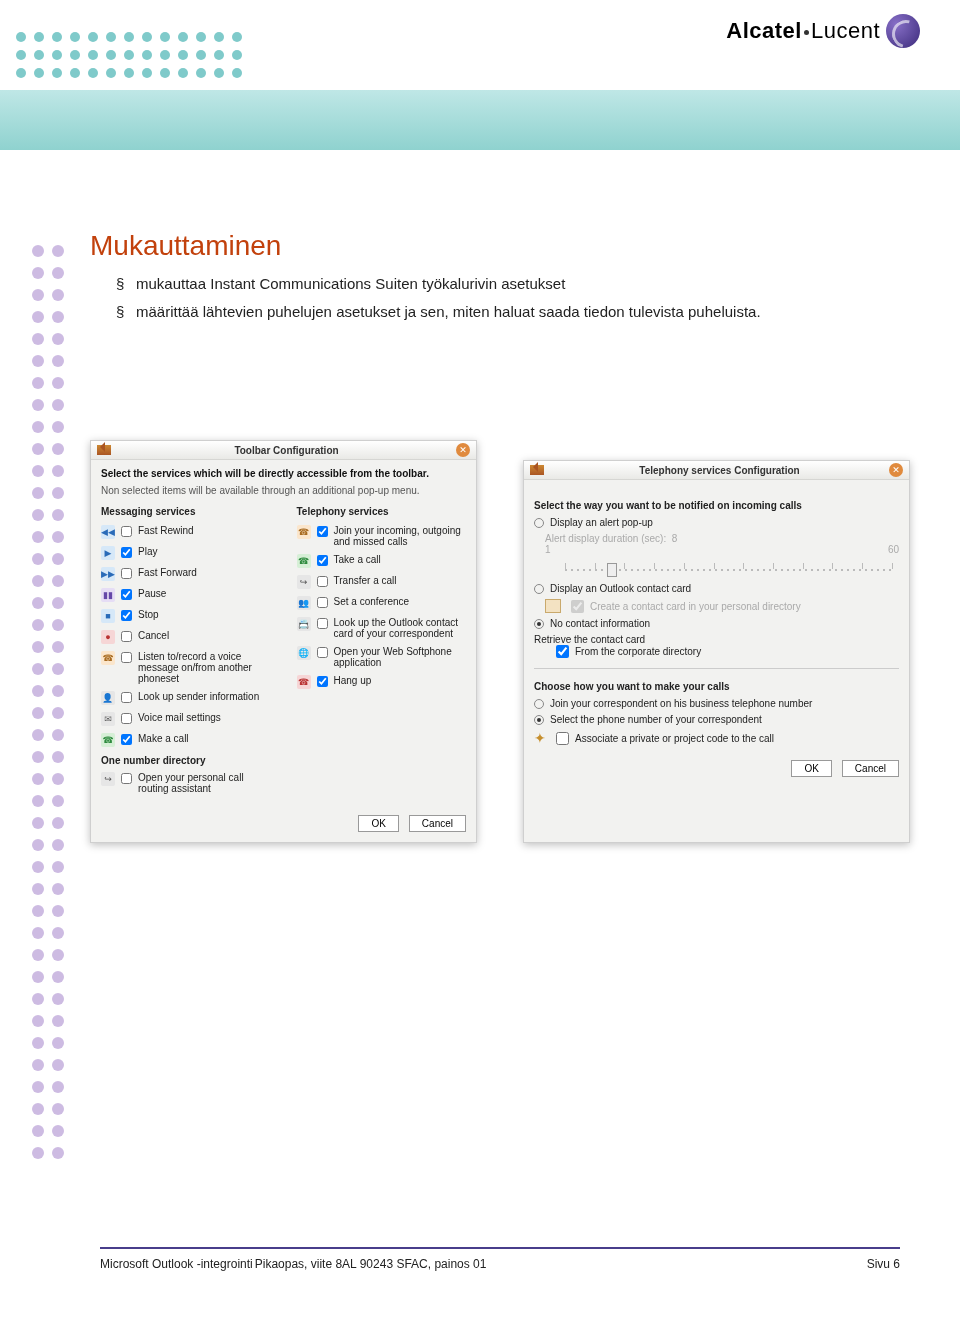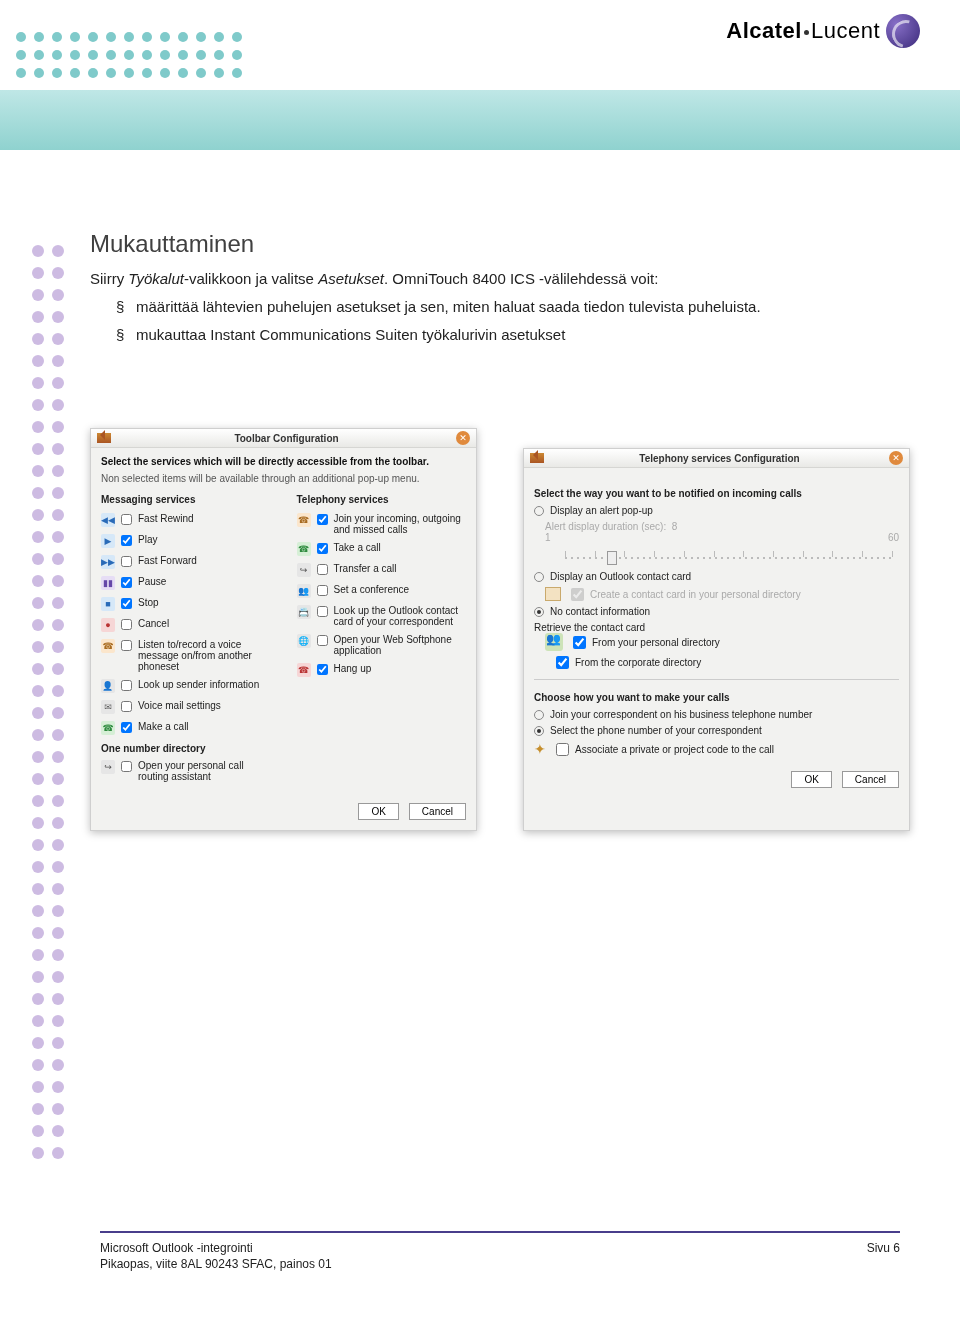--- a/index.html
+++ b/index.html
@@ -18,29 +18,29 @@
   .top-dots span { width: 10px; height: 10px; border-radius: 50%; background: #7fcaca; }
   .teal-band { position: absolute; top: 90px; left: 0; right: 0; height: 60px; background: linear-gradient(#bfe7e6, #8fd2cf); }
 
   
   .left-dots { position: absolute; top: 245px; left: 32px; display: grid; grid-template-columns: repeat(2, 12px); gap: 10px 8px; }
   .left-dots span { width: 12px; height: 12px; border-radius: 50%; }
   .left-dots .c0 { background: #cdbbe2; }
 
   
   .content { position: absolute; top: 230px; left: 90px; right: 60px; font-size: 14px; color: #222; }
-  .title { font-size: 24px; color: #404040; margin-bottom: 12px; }
+  .title { font-size: 28px; color: #c2410c; margin-bottom: 12px; }
   .p1 { margin-bottom: 10px; font-size: 15px; }
   .p1 .it { font-style: italic; }
   .bullets { margin-left: 26px; font-size: 15px; }
   .bullets li { list-style: none; position: relative; padding-left: 20px; margin-bottom: 8px; line-height: 1.35; }
   .bullets li::before { content: "§"; position: absolute; left: 0; top: 0; }
 
   
-  .shots { position: absolute; top: 428px; left: 90px; right: 50px; display: flex; gap: 46px; }
+  .shots { position: absolute; top: 440px; left: 90px; right: 50px; display: flex; gap: 46px; }
 
   .win { background: #f2f2f0; border: 1px solid #cfcfcf; box-shadow: 0 2px 8px rgba(0,0,0,.25); font-family: Tahoma, Arial, sans-serif; font-size: 10px; color: #222; }
 
   
   .win-left { width: 400px; }
   .titlebar { display: flex; align-items: center; padding: 2px 6px; background: linear-gradient(#fff,#e9e9e6); border-bottom: 1px solid #d6d6d3; }
   .tb-icon { width: 14px; height: 10px; background: linear-gradient(#c83, #a52); margin-right: 6px; position:relative; }
   .tb-icon::after{content:"";position:absolute;left:-2px;top:-3px;border:5px solid transparent;border-right-color:#a52;}
   .tb-title { flex: 1; font-weight: bold; font-size: 10px; color: #333; text-align: center; }
   .tb-close { width: 14px; height: 14px; background: #e08a3d; border-radius: 50%; color: #fff; font-size: 9px; line-height: 14px; text-align: center; }
@@ -77,21 +77,21 @@
   .slider-thumb { position:absolute; top:6px; left:14%; width:10px; height:14px; background:#eee; border:1px solid #999; }
   .indent { margin-left: 11px; }
   .hr { border-top: 1px solid #ccc; margin: 10px 0; }
   .ic-person { width:18px; height:18px; background:#cde3b8; border-radius:3px; display:inline-block; margin-right:4px; position:relative;}
   .ic-person::after{content:"👥";position:absolute;left:1px;top:-1px;font-size:12px;}
   .ic-box { width:16px;height:14px;background:#f3e2c2;border:1px solid #c9a96c;display:inline-block;margin-right:4px;}
   .ic-star { width:16px;height:16px;color:#c68f2d;font-size:14px;display:inline-block;}
 
   
   .footer { position: absolute; bottom: 46px; left: 100px; right: 60px; border-top: 2px solid #483d8b; padding-top: 8px; display: flex; justify-content: space-between; font-size: 12px; color: #222; }
-  .footer-left { display: flex; flex-direction: column; gap: 2px; }
+  .footer-left { display: flex; flex-direction: row; gap: 2px; }
   .page-no { white-space: nowrap; }
 </style>
 </head>
 <body>
 
 <div class="page">
 
   <div class="header">
     <div class="top-dots">
       <span></span>
@@ -223,26 +223,23 @@
     <span class="c0"></span>
       <span class="c0"></span>
     <span class="c0"></span>
       <span class="c0"></span>
     <span class="c0"></span>
       <span class="c0"></span>
   </div>
 
   <div class="content">
     <div class="title">Mukauttaminen</div>
-    <p class="p1">
-      <span>Siirry </span><span class="it">Työkalut</span><span>-valikkoon ja valitse </span><span class="it">Asetukset</span><span>. OmniTouch 8400 ICS -välilehdessä voit:</span>
-    </p>
     <ul class="bullets">
+      <li>mukauttaa Instant Communications Suiten työkalurivin asetukset</li>
       <li>määrittää lähtevien puhelujen asetukset ja sen, miten haluat saada tiedon tulevista puheluista.</li>
-      <li>mukauttaa Instant Communications Suiten työkalurivin asetukset</li>
     </ul>
   </div>
 
   <div class="shots">
 
     <div class="win win-left">
       <div class="titlebar">
         <span class="tb-icon"></span>
         <span class="tb-title">Toolbar Configuration</span>
         <span class="tb-close">✕</span>
@@ -408,25 +405,20 @@
           <span class="ic-box"></span>
           <input type="checkbox" checked="" disabled="" style="">
           <span>Create a contact card in your personal directory</span>
         </div>
         <div class="r-row">
             <span class="radio checked"></span>
             <span>No contact information</span>
           </div>
         <div style="margin-top:4px;">Retrieve the contact card</div>
         <div class="indent">
-          <div class="r-row">
-              <span class="ic-person"></span>
-            <input type="checkbox" checked="" style="">
-            <span>From your personal directory</span>
-            </div>
           <div class="r-row indent">
             <input type="checkbox" checked="" style="">
             <span>From the corporate directory</span>
             </div>
         </div>
         <div class="hr"></div>
         <div class="sec-h">Choose how you want to make your calls</div>
         <div class="r-row">
             <span class="radio"></span>
             <span>Join your correspondent on his business telephone number</span>

